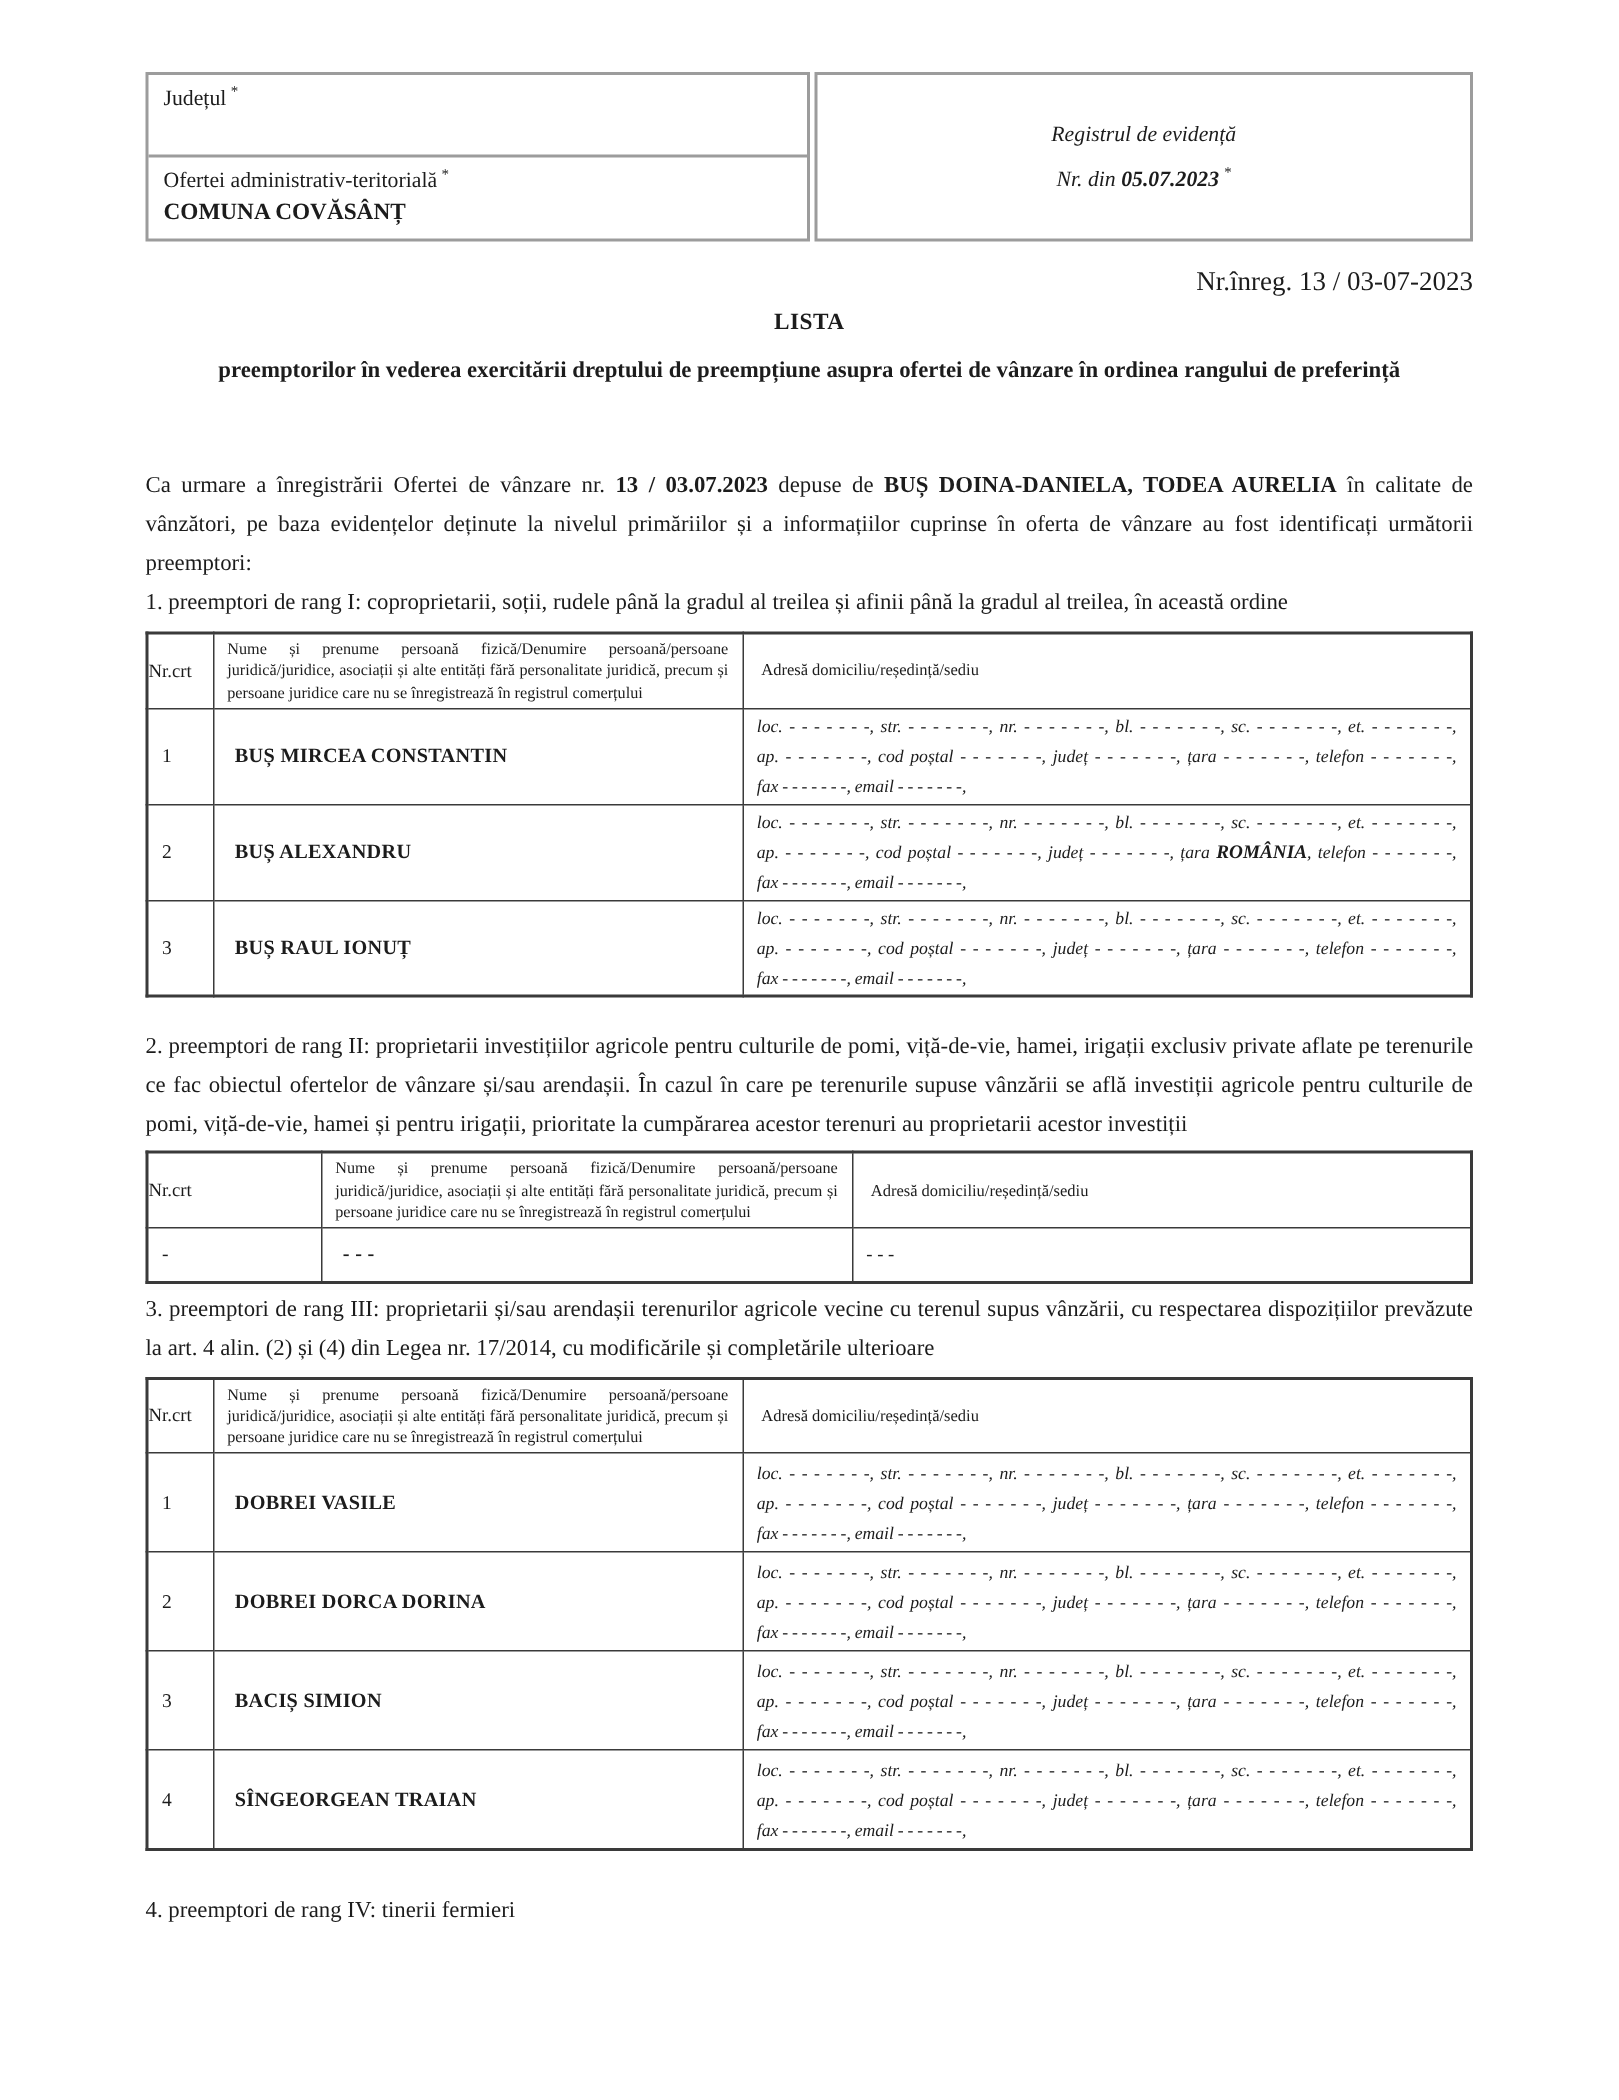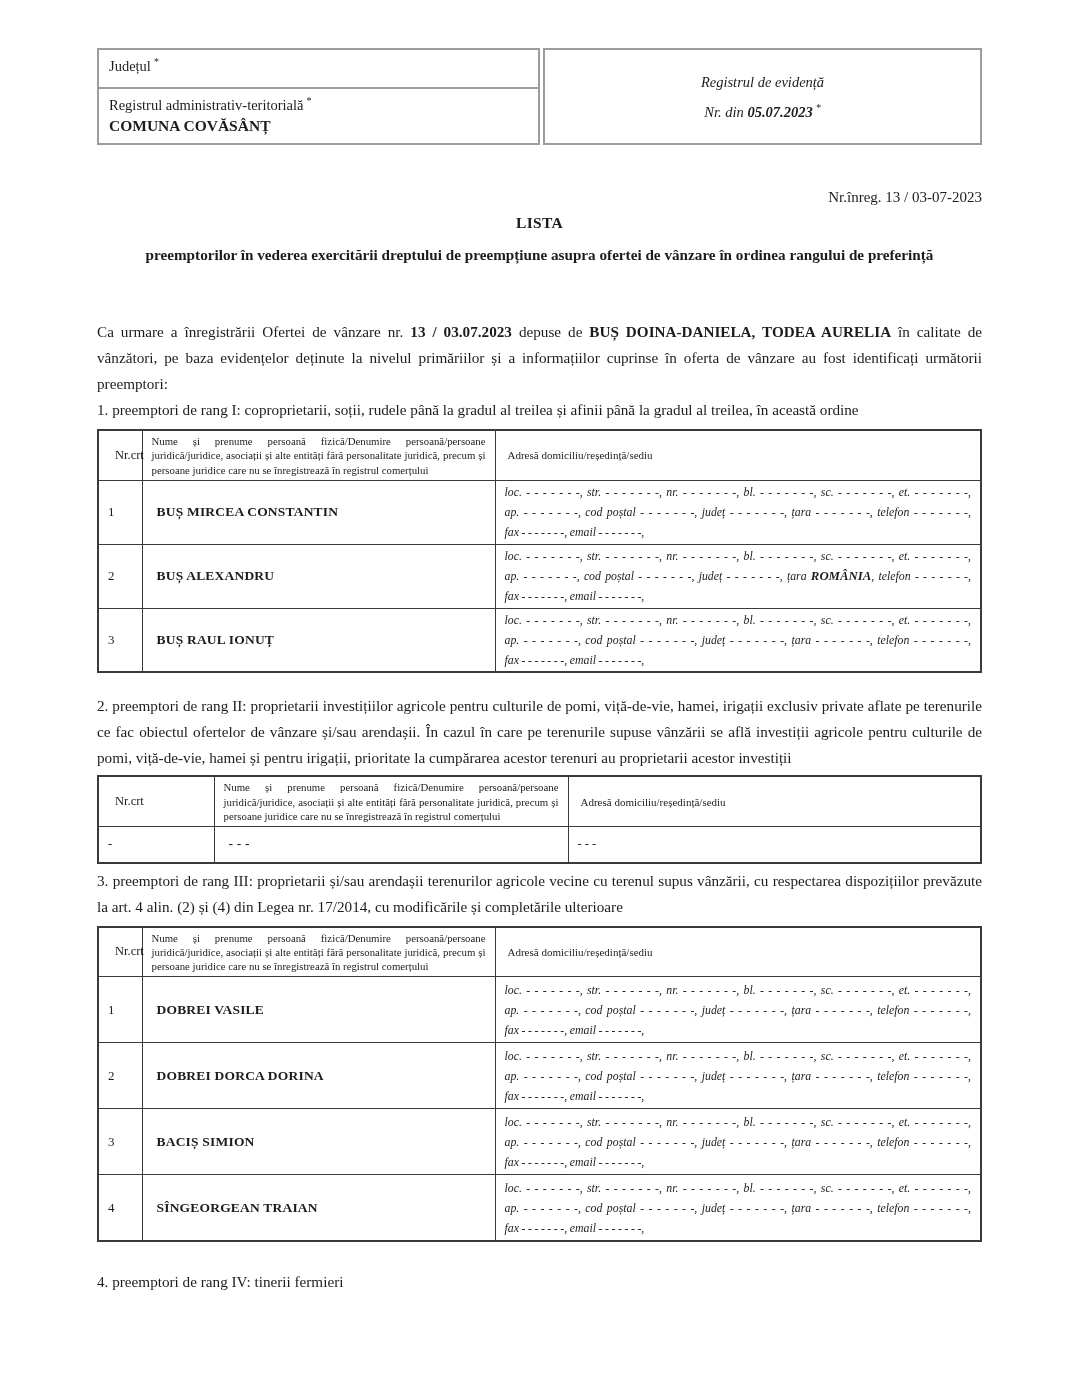--- a/index.html
+++ b/index.html
@@ -13,27 +13,27 @@
     width: 1079px; height: 1400px; overflow: hidden;
     font-family: "Liberation Serif", "DejaVu Serif", serif;
     color: var(--text);
   }
   .page { width: 1079px; height: 1400px; padding: 48px 97px 0 97px; background: #fff; }
 
   
   .top-header { display: flex; gap: 3px; }
   .hbox-left { width: 443px; border: 2px solid var(--border-gray); }
   .hcell { height: 54px; padding: 6px 10px 0 10px; }
-  .hcell:first-child { border-bottom: 2px solid var(--border-gray); height: 39px; }
+  .hcell:first-child { border-bottom: 2px solid var(--border-gray); height: 55px; }
   .hcell .lbl { font-size: 14.5px; }
   .hcell .val { font-size: 15.5px; font-weight: bold; margin-top: 3px; }
   sup.star { font-size: 10px; vertical-align: super; margin-left: 3px; }
   .hbox-right { flex: 1; border: 2px solid var(--border-gray); display: flex; flex-direction: column; justify-content: center; align-items: center; font-size: 14.5px; line-height: 26px; font-style: italic; }
 
-  .reg-line { text-align: right; margin-top: 44px; font-size: 15px; }
+  .reg-line { text-align: right; margin-top: 16px; font-size: 18px; }
   .title { text-align: center; font-weight: bold; font-size: 15.5px; margin-top: 8px; letter-spacing: 0.3px; }
   .subtitle { text-align: center; font-weight: bold; font-size: 15.2px; line-height: 29px; margin-top: 8px; }
 
   .intro { margin-top: 50px; font-size: 15.2px; line-height: 26px; text-align: justify; }
   .section-heading { font-size: 15.2px; line-height: 26px; text-align: justify; }
   .mt-h2 { margin-top: 20px; }
   .mt-h3 { margin-top: 4px; }
 
   
   .doc-table { border-collapse: collapse; table-layout: fixed; width: 100%; border: 2px solid var(--border-dark); }
@@ -41,21 +41,21 @@
   .v1 .c-nr { width: 44px; }  .v1 .c-name { width: 353px; }
   .v2 .c-nr { width: 116px; } .v2 .c-name { width: 354px; }
   #table-0 { margin-top: 6px; } #table-1 { margin-top: 4px; } #table-2 { margin-top: 6px; }
 
   .doc-table tr.hdr td { height: 48px; }
   .v2 tr.hdr td { height: 46px; }
   .v1 tr.row td { height: 64px; }
   #table-2 tr.row td { height: 66px; }
   .v2 tr.row td { height: 36px; }
 
-  .th.col-nr { font-size: 12.5px; padding-left: 16px; }
+  .th.col-nr { font-size: 12.5px; padding-left: 0; }
   .th.col-name { font-size: 10.8px; line-height: 1.32; text-align: justify; padding: 3px 9px; vertical-align: middle; margin-top: 16px; }
   .th.col-addr { font-size: 11px; padding-left: 12px; }
 
   .cell-nr { font-size: 13px; padding-left: 9px; }
   .cell-name { font-weight: bold; font-size: 13.5px; padding-left: 14px; letter-spacing: 0.2px; }
   .cell-addr { font-size: 11.8px; padding: 0 9px; word-spacing: -0.4px; font-style: italic; }
   .cell-addr.plain { font-size: 12.5px; word-spacing: 0; }
   .addr-line { text-align: justify; text-align-last: justify; line-height: 20px; }
   .addr-line.last { text-align-last: left; }
   .country-bold { font-weight: bold; font-size: 12.8px; }
@@ -66,21 +66,21 @@
 <body>
 
 <div class="page">
 
   <div class="top-header">
     <div class="hbox-left">
       <div class="hcell">
         <div class="lbl"><span>Județul</span><sup class="star">*</sup></div>
       </div>
       <div class="hcell">
-        <div class="lbl"><span>Registrul administrativ-teritorială</span><sup class="star">*</sup></div>
+        <div class="lbl"><span>Ofertei administrativ-teritorială</span><sup class="star">*</sup></div>
         <div class="val">COMUNA COVĂSÂNȚ</div>
       </div>
     </div>
     <div class="hbox-right">
       <div>Registrul de evidență</div>
       <div><span>Nr. din </span><b>05.07.2023</b><sup class="star">*</sup></div>
     </div>
   </div>
 
   <div class="reg-line">Nr.înreg. 13 / 03-07-2023</div>

